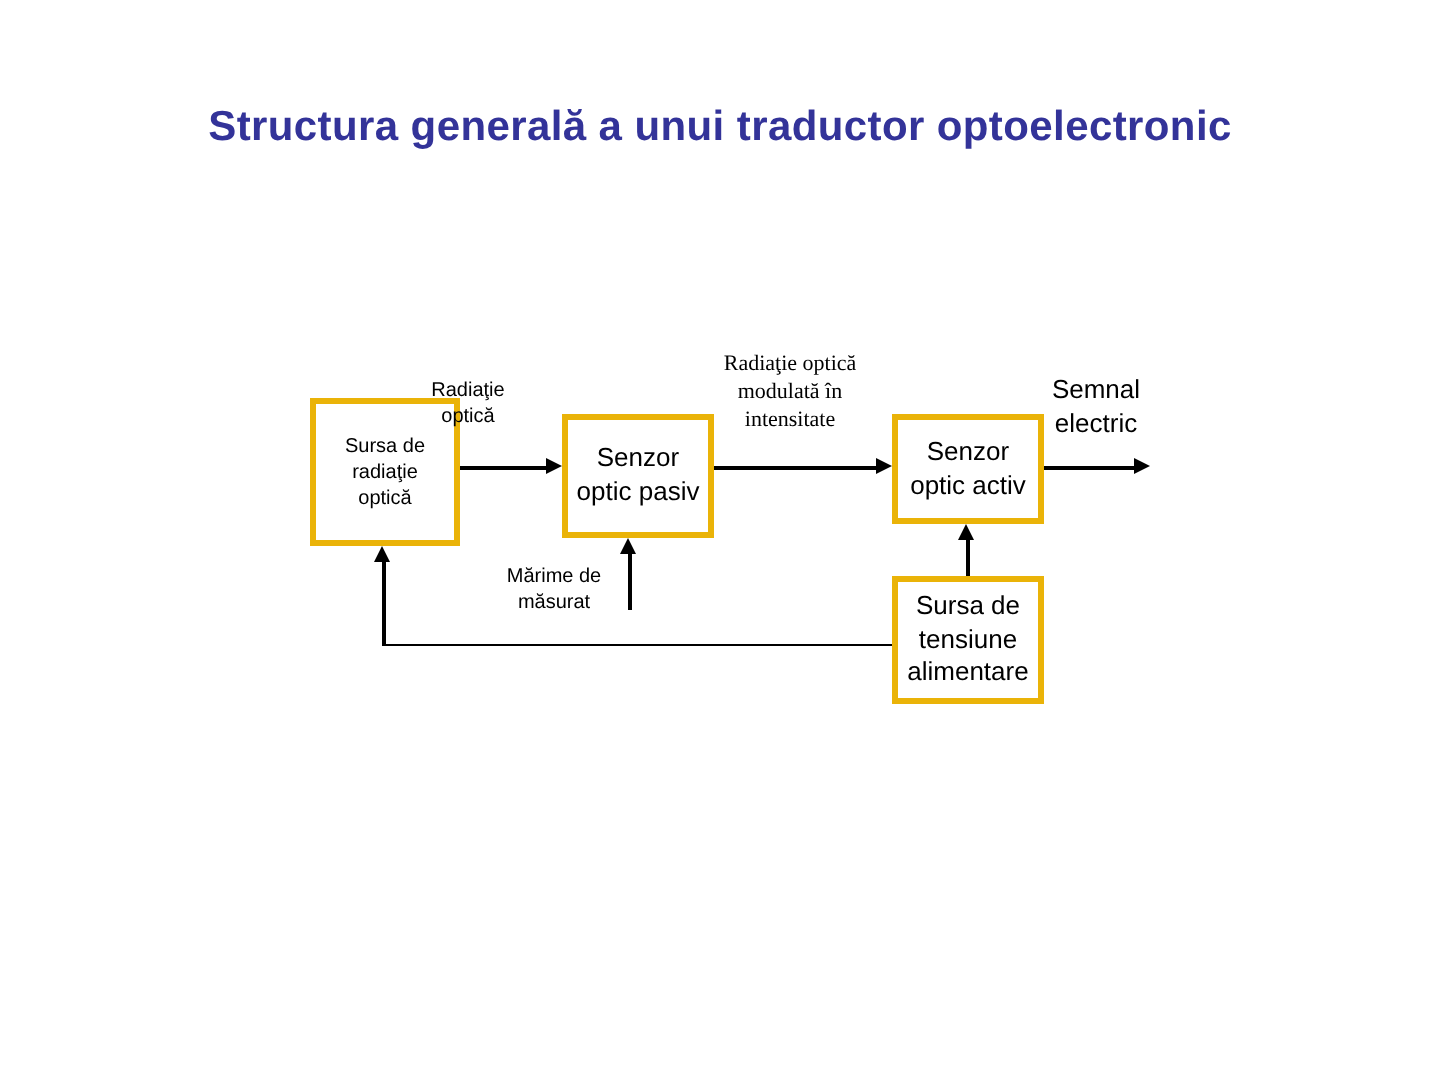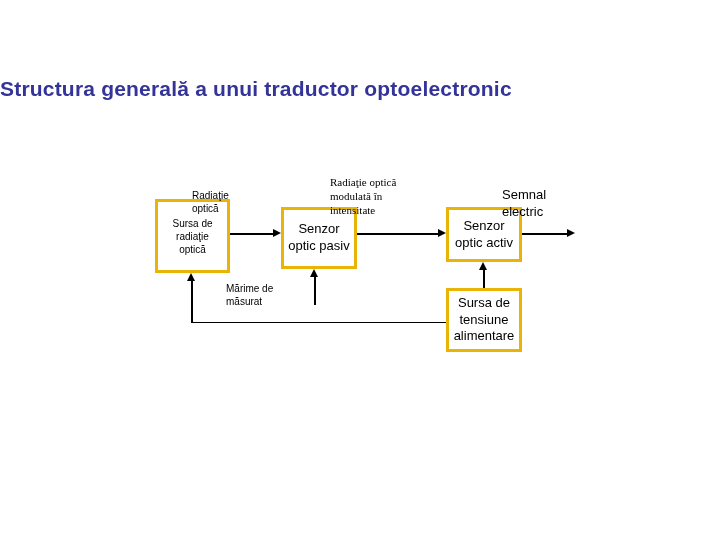--- a/index.html
+++ b/index.html
@@ -13,27 +13,27 @@
     height: 540px;
     background: #ffffff;
     overflow: hidden;
     font-family: "Liberation Sans", sans-serif;
   }
   #title {
     position: absolute;
     left: 0;
     top: 52px;
     width: 720px;
+    text-align: center;
     font-family: "Liberation Sans", sans-serif;
     font-size: 21px;
     font-weight: bold;
     color: #333399;
     letter-spacing: 0.2px;
     white-space: nowrap;
-    margin-top: 25px;
   }
 
   
   .box {
     position: absolute;
     box-sizing: border-box;
     border: 3px solid #eab308;
     background: #ffffff;
     display: flex;
     align-items: center;
@@ -84,21 +84,21 @@
     width: 0; height: 0;
     border-left: 4.5px solid transparent;
     border-right: 4.5px solid transparent;
     border-bottom: 8px solid #000000;
     z-index: 2;
   }
 
   
   .label {
     position: absolute;
-    text-align: left;
+    text-align: center;
     color: #000000;
     line-height: 1.28;
     white-space: pre-line;
     z-index: 4;
   }
   .label.small  { font-size: 10px; font-family: "Liberation Sans", sans-serif; }
   .label.medium { font-size: 13px; font-family: "Liberation Sans", sans-serif; }
   .label.serif  { font-size: 11px; font-family: "Liberation Serif", serif; }
 
   #lbl-radiatie   { left: 192px; top: 190px; width: 84px; }

